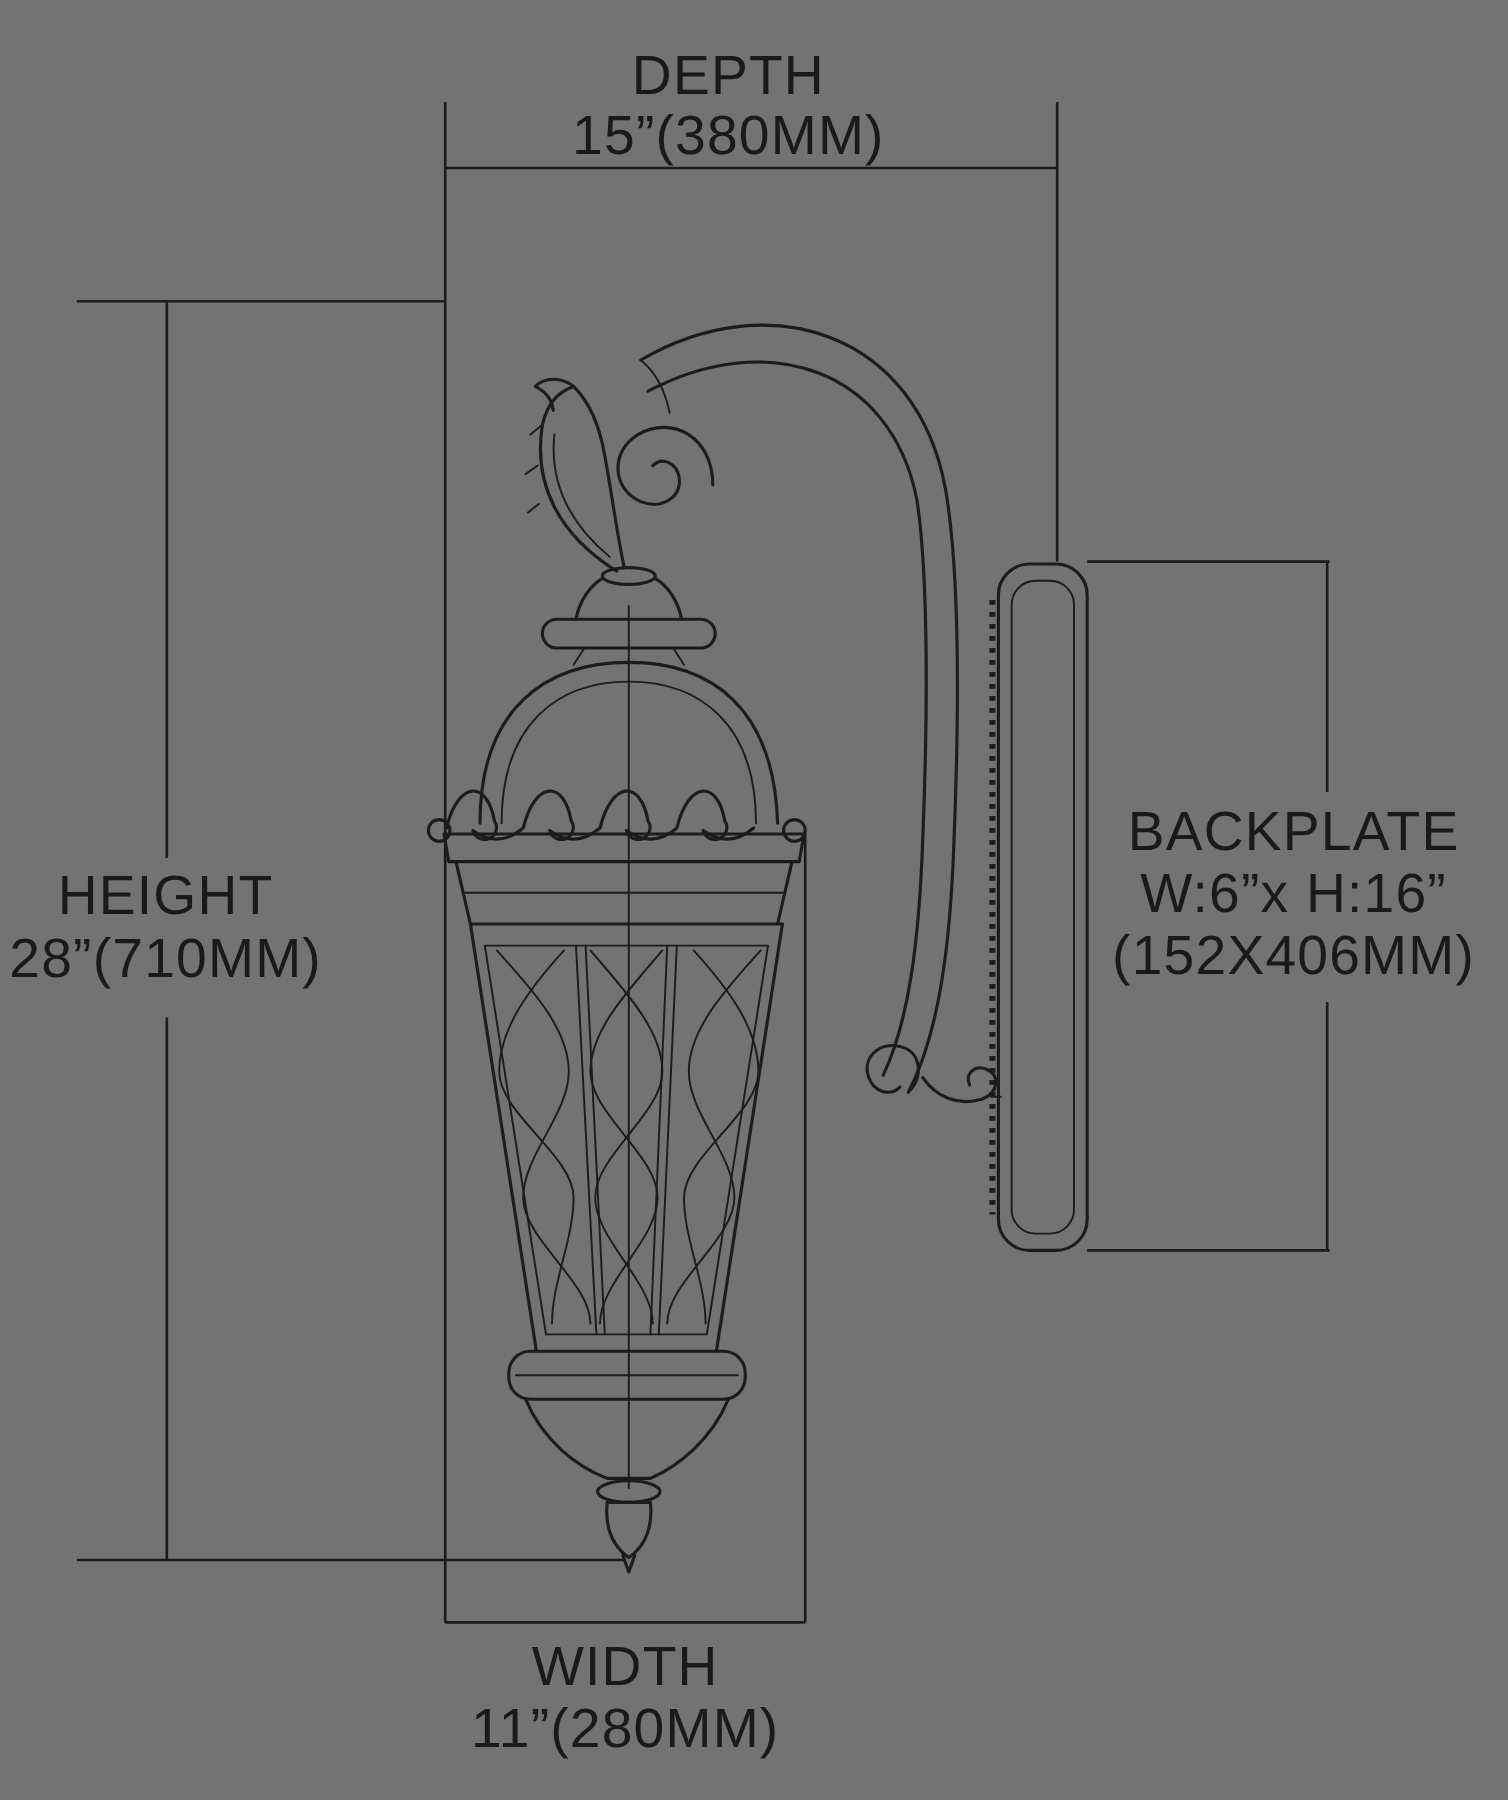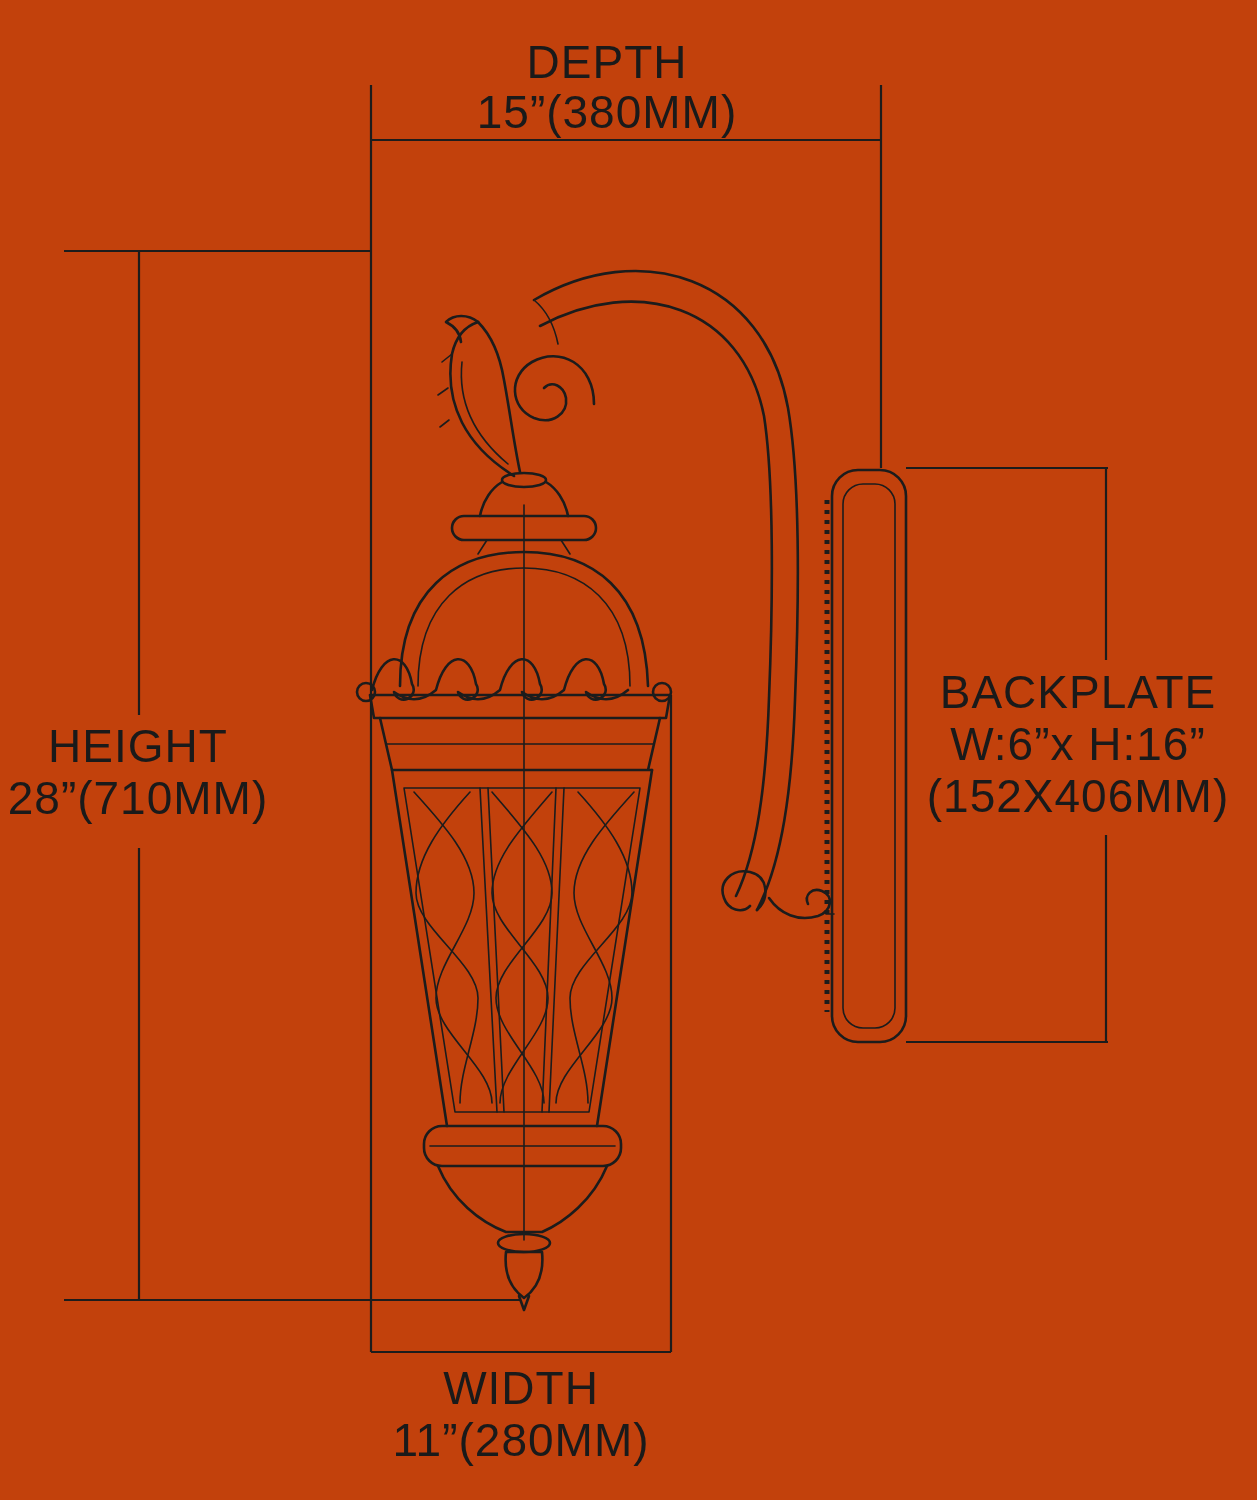--- a/index.html
+++ b/index.html
@@ -1,20 +1,20 @@
 <!DOCTYPE html>
 <html><head>
 <meta charset="utf-8">
 <style>
   html, body { margin: 0; padding: 0; background: #ffffff; }
   #canvas {
     position: relative;
     width: 1257px;
     height: 1500px;
-    background: #c2410c;
+    background: #737373;
     font-family: "Liberation Sans", sans-serif;
     overflow: hidden;
   }
   svg { display: block; }
   .dim-line { stroke: #1c1c1c; stroke-width: 2.2; fill: none; stroke-linecap: butt; }
   .art      { stroke: #1c1c1c; stroke-width: 2.6; fill: none; stroke-linecap: round; stroke-linejoin: round; }
   .art-thin { stroke: #1c1c1c; stroke-width: 1.6; fill: none; stroke-linecap: round; }
   .beads    { stroke: #1c1c1c; stroke-width: 5;   fill: none; stroke-dasharray: 4 6; }
   .dim-text { fill: #1a1a1a; font-size: 46px; letter-spacing: 1px; }
 </style>

